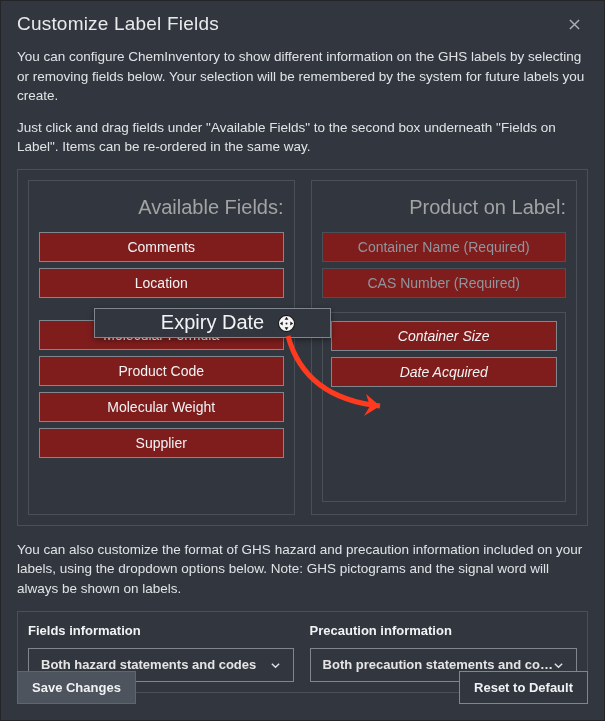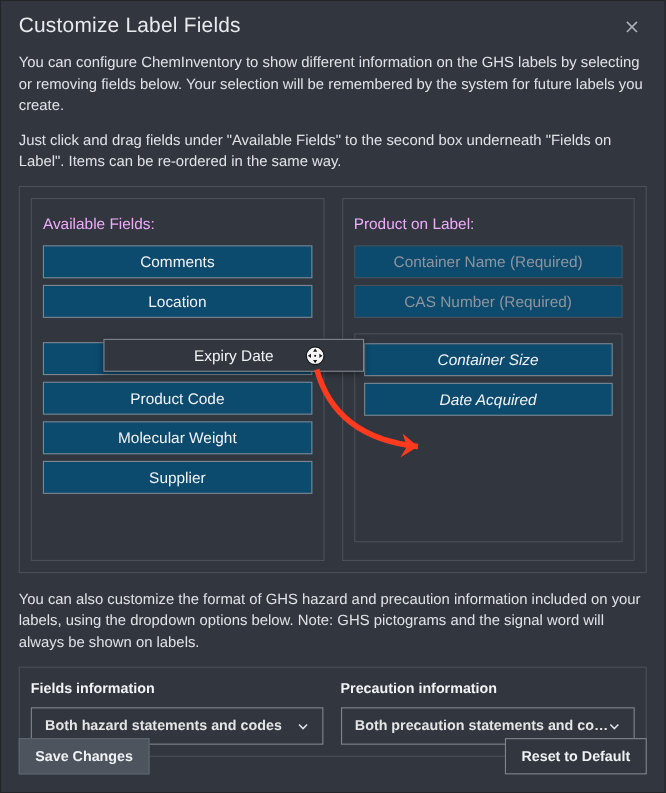--- a/index.html
+++ b/index.html
@@ -55,39 +55,39 @@
     gap: 16px;
     position: relative;
   }
   .col {
     flex: 1;
     border: 1px solid #4a5058;
     padding: 12px 10px;
     min-height: 330px;
   }
   .col-title {
-    text-align: left;
-    font-size: 14px;
+    text-align: right;
+    font-size: 20px;
     margin-bottom: 10px;
-    color: #f0abfc;
+    color: #a3a3a3;
   }
   .field-list {
     display: flex;
     flex-direction: column;
     gap: 6px;
   }
   .field-item {
     border: 1px solid #80868e;
     height: 30px;
     display: flex;
     align-items: center;
     justify-content: center;
     font-size: 14px;
     color: #f2f3f5;
-    background: #0c4a6e;
+    background: #7f1d1d;
     cursor: grab;
   }
   .field-item.req {
     color: #8f959d;
     border-color: #4a5058;
     cursor: default;
   }
   .gap-spacer { height: 30px; }
   .sub-group {
     border: 1px solid #4a5058;
@@ -102,21 +102,21 @@
     position: absolute;
     left: 66px;
     top: 128px;
     width: 237px;
     height: 30px;
     border: 1px solid #80868e;
     background: #32373f;
     display: flex;
     align-items: center;
     justify-content: center;
-    font-size: 14px;
+    font-size: 20px;
     color: #f2f3f5;
     box-shadow: 0 2px 6px rgba(0,0,0,0.4);
     z-index: 5;
     cursor: grabbing;
   }
   .move-cursor {
     position: absolute;
     left: 249px;
     top: 134px;
     z-index: 7;

